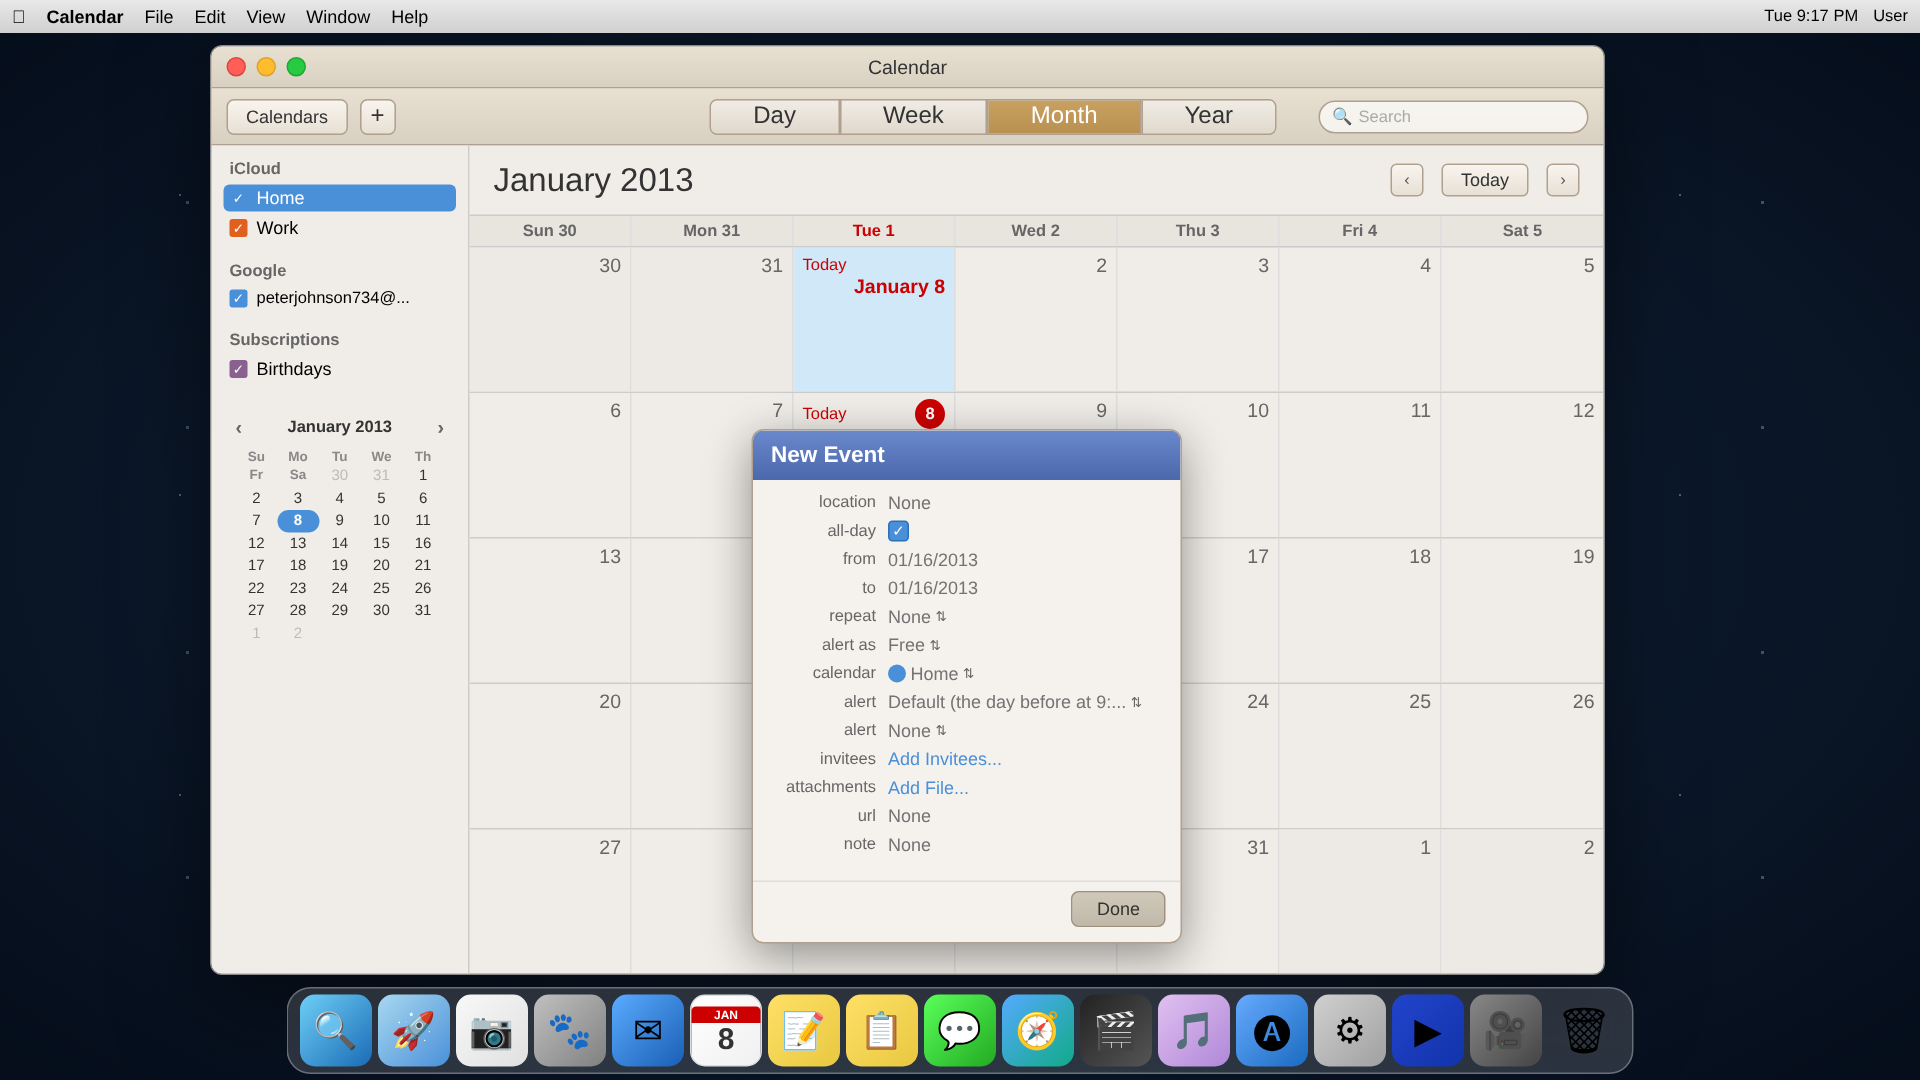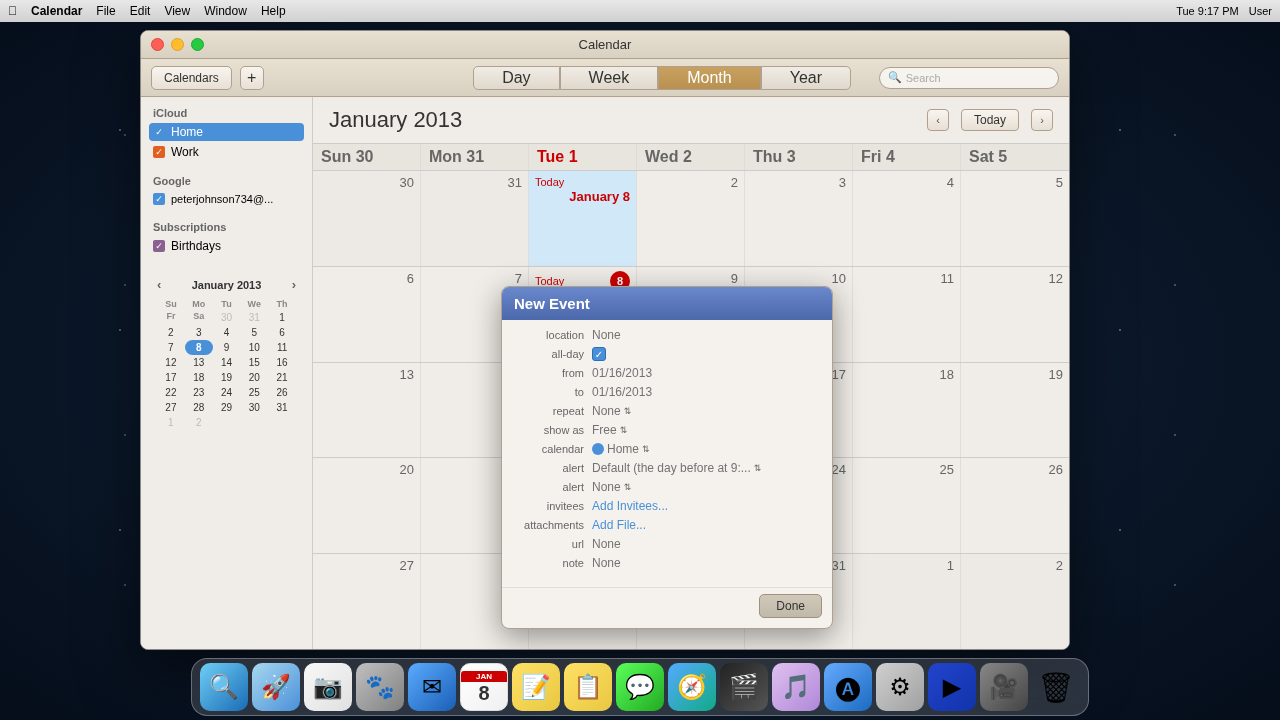--- a/index.html
+++ b/index.html
@@ -368,24 +368,24 @@
       border-top: 1px solid #ccc;
     }
     .cal-days-header {
       display: grid;
       grid-template-columns: repeat(7, 1fr);
       background: #e8e4de;
       border-bottom: 1px solid #ccc;
     }
     .cal-day-header {
       padding: 4px 8px;
-      font-size: 16px;
+      font-size: 11px;
       color: #666;
       font-weight: 600;
-      text-align: left;
+      text-align: center;
       border-right: 1px solid #ddd;
     }
     .cal-day-header:last-child { border-right: none; }
     .cal-day-header.highlighted { color: #c00; }
 
     .cal-weeks {
       flex: 1;
       display: flex;
       flex-direction: column;
     }
@@ -427,21 +427,21 @@
       overflow: hidden;
       text-overflow: ellipsis;
       cursor: pointer;
     }
 
     
     .new-event-popup {
       position: absolute;
       top: 255px;
       left: 360px;
-      width: 332px;
+      width: 287px;
       background: #f5f2ee;
       border-radius: 8px;
       box-shadow: 0 8px 30px rgba(0,0,0,0.4);
       border: 1px solid #b0a090;
       z-index: 50;
       overflow: hidden;
     }
     .popup-header {
       background: linear-gradient(to bottom, #6a88cc, #4a68aa);
       padding: 8px 12px;
@@ -836,21 +836,21 @@
 
         <div class="popup-row">
           <span class="popup-label">repeat</span>
           <div class="popup-select">
             <span class="popup-value">None</span>
             <span class="popup-select-arrow">⇅</span>
           </div>
         </div>
 
         <div class="popup-row">
-          <span class="popup-label">show as</span>
+          <span class="popup-label">alert as</span>
           <div class="popup-select">
             <span class="popup-value">Free</span>
             <span class="popup-select-arrow">⇅</span>
           </div>
         </div>
 
         <div class="popup-row">
           <span class="popup-label">calendar</span>
           <div class="popup-select">
             <div class="cal-color-dot" style="background:#4a90d9"></div>

